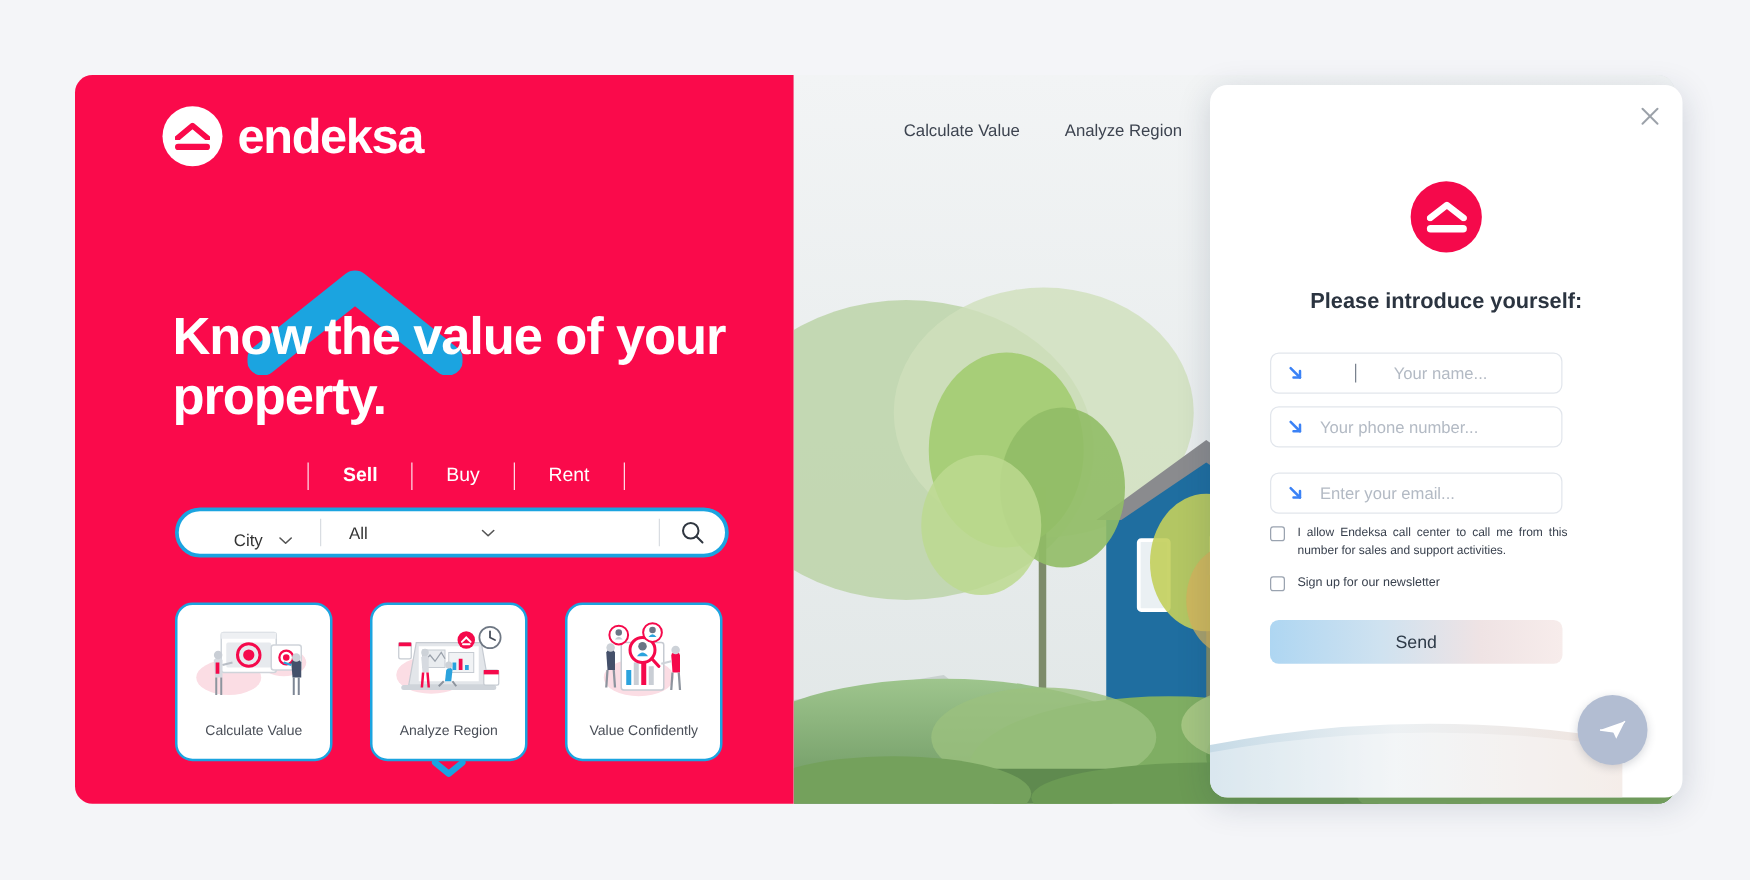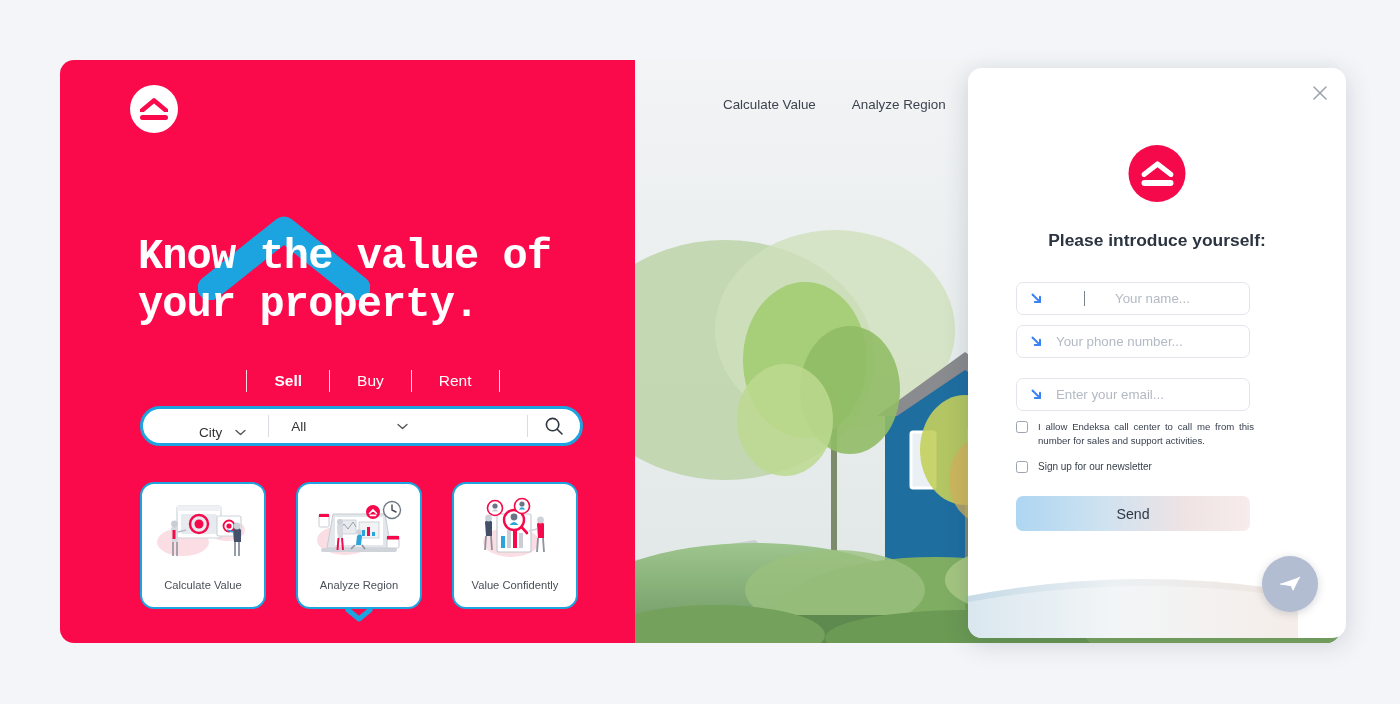--- a/index.html
+++ b/index.html
@@ -34,23 +34,23 @@
     width: 28px; height: 5px; background: #fa0a4b; border-radius: 3px;
   }
   .logo-word {
     color: #fff; font-size: 39px; font-weight: 700; letter-spacing: -1.1px;
     line-height: 1;
   }
 
   .big-chevron { position: absolute; left: 138px; top: 155px; width: 172px; height: 85px; }
 
   .hero-title {
-    position: absolute; left: 78px; top: 174px; width: 470px;
+    position: absolute; left: 78px; top: 185px; width: 470px;
     color: #ffffff; font-size: 42px; font-weight: 700;
-    line-height: 1.14; letter-spacing: -0.9px; font-family: Liberation Mono, monospace;
+    line-height: 1.14; letter-spacing: -0.9px;
   }
 
   .tab-row {
     position: absolute; left: 78px; top: 310px; width: 470px;
     display: flex; justify-content: center; align-items: center;
     gap: 0px;
   }
   .tab-sep { width: 1px; height: 22px; background: rgba(255,255,255,.85); margin: 0 14px; }
   .tab-item {
     color: #fff; font-size: 15.5px; padding: 0 13px; cursor: pointer;
@@ -62,21 +62,21 @@
   .searchbar {
     position: absolute; left: 80px; top: 346px;
     width: 443px; height: 40px;
     background: #ffffff; border: 3px solid #1ba4e0;
     border-radius: 22px; display: flex; align-items: center;
   }
   .sb-select {
     display: flex; align-items: center; gap: 13px;
     font-size: 13.5px; color: #333; cursor: pointer; white-space: nowrap;
   }
-  .sb-city { padding-left: 56px; margin-top: 12px; }
+  .sb-city { padding-left: 44px; margin-top: 12px; }
   .sb-all  { padding-left: 22px; }
   .sb-divider { width: 1px; height: 22px; background: #d9dde2; margin-left: 22px; }
   .sb-divider2 { width: 1px; height: 22px; background: #d9dde2; margin-left: auto; }
   .sb-search-btn {
     width: 52px; height: 100%; display: flex; align-items: center; justify-content: center;
     cursor: pointer;
   }
   .caret { display:inline-block; }
 
   
@@ -192,20 +192,21 @@
 
   <div class="hero-panel">
 
     <div class="logo-row">
       <div class="logo-mark">
         <svg class="roof" viewBox="0 0 28 14">
           <path d="M2 12.5 L14 2.5 L26 12.5" fill="none" stroke="#fa0a4b" stroke-width="4.6" stroke-linecap="round" stroke-linejoin="round"></path>
         </svg>
         <div class="bar"></div>
       </div>
+      <div class="logo-word">endeksa</div>
     </div>
 
     <svg class="big-chevron" viewBox="0 0 172 85">
       <path d="M12 73 L86 14 L160 73" fill="none" stroke="#1ba4e0" stroke-width="25" stroke-linecap="round" stroke-linejoin="round"></path>
     </svg>
 
     <div class="hero-title">Know the value of your property.</div>
 
     <div class="tab-row">
       <div class="tab-sep"></div>

